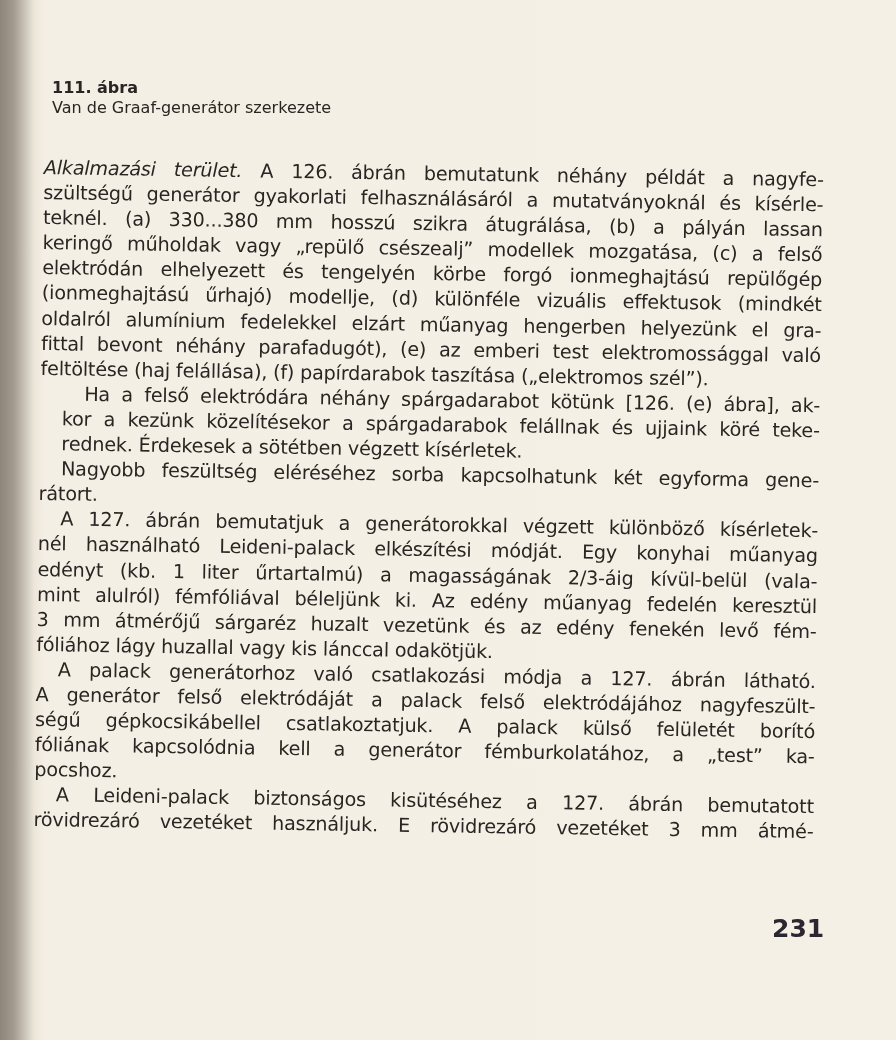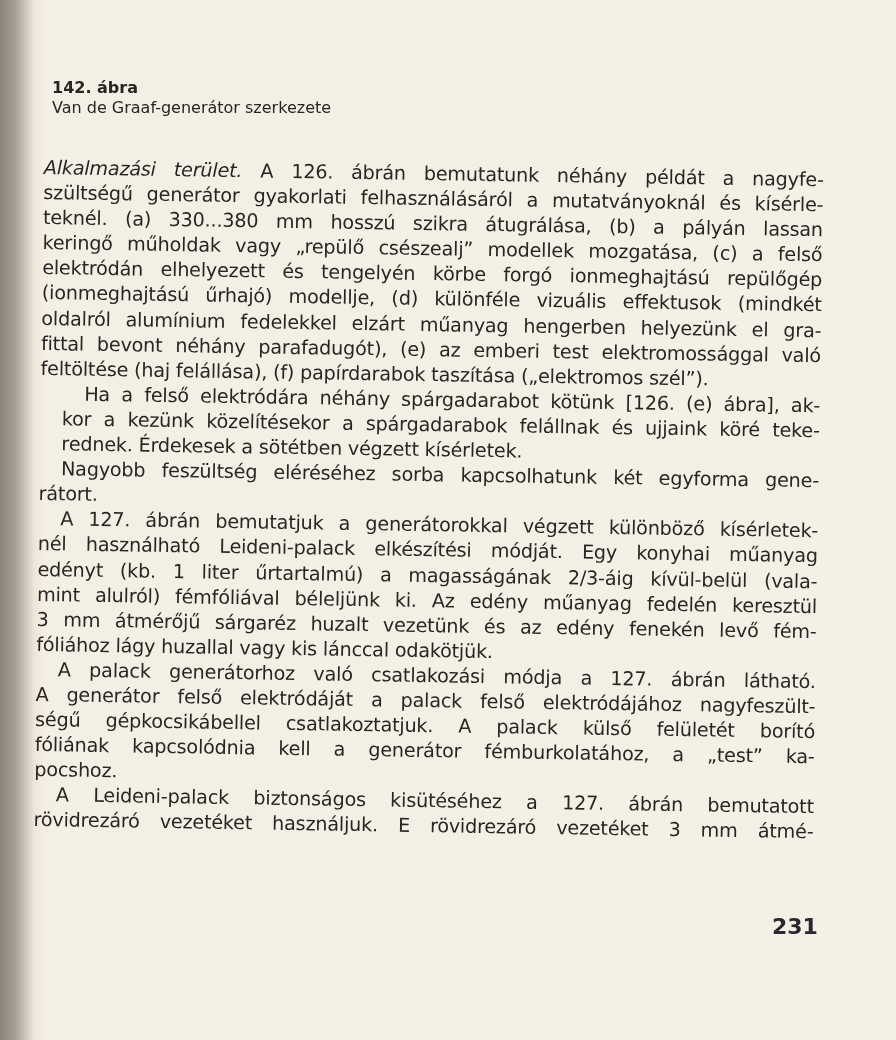--- a/index.html
+++ b/index.html
@@ -29,30 +29,30 @@
       transform-origin: left top;
       letter-spacing: -0.2px;
     }
     .body-text p { margin: 0; text-indent: 0; }
     .body-text p.indent { text-indent: 22px; }
     .body-text .line { display: block; text-align: justify; text-align-last: justify; white-space: nowrap; }
     .body-text .line.last { text-align-last: left; }
     .italic { font-style: italic; }
     .page-number {
       position: absolute; left: 772px; top: 914px;
-      font-size: 22px; font-weight: bold; color: #2b2730;
+      font-size: 25px; font-weight: bold; color: #2b2730;
     }
   </style>
 </head>
 <body>
 
 <div class="page">
 
   <div class="caption">
-    <span class="num">142. ábra</span>
+    <span class="num">111. ábra</span>
     <span class="title">Van de Graaf-generátor szerkezete</span>
   </div>
 
   <div class="body-text">
 
     <p>
       <span class="line"><span class="italic">Alkalmazási terület.</span><span> A 126. ábrán bemutatunk néhány példát a nagyfe-</span></span>
       <span class="line">szültségű generátor gyakorlati felhasználásáról a mutatványoknál és kísérle-</span>
       <span class="line">teknél. (a) 330...380 mm hosszú szikra átugrálása, (b) a pályán lassan</span>
       <span class="line">keringő műholdak vagy „repülő csészealj” modellek mozgatása, (c) a felső</span>

